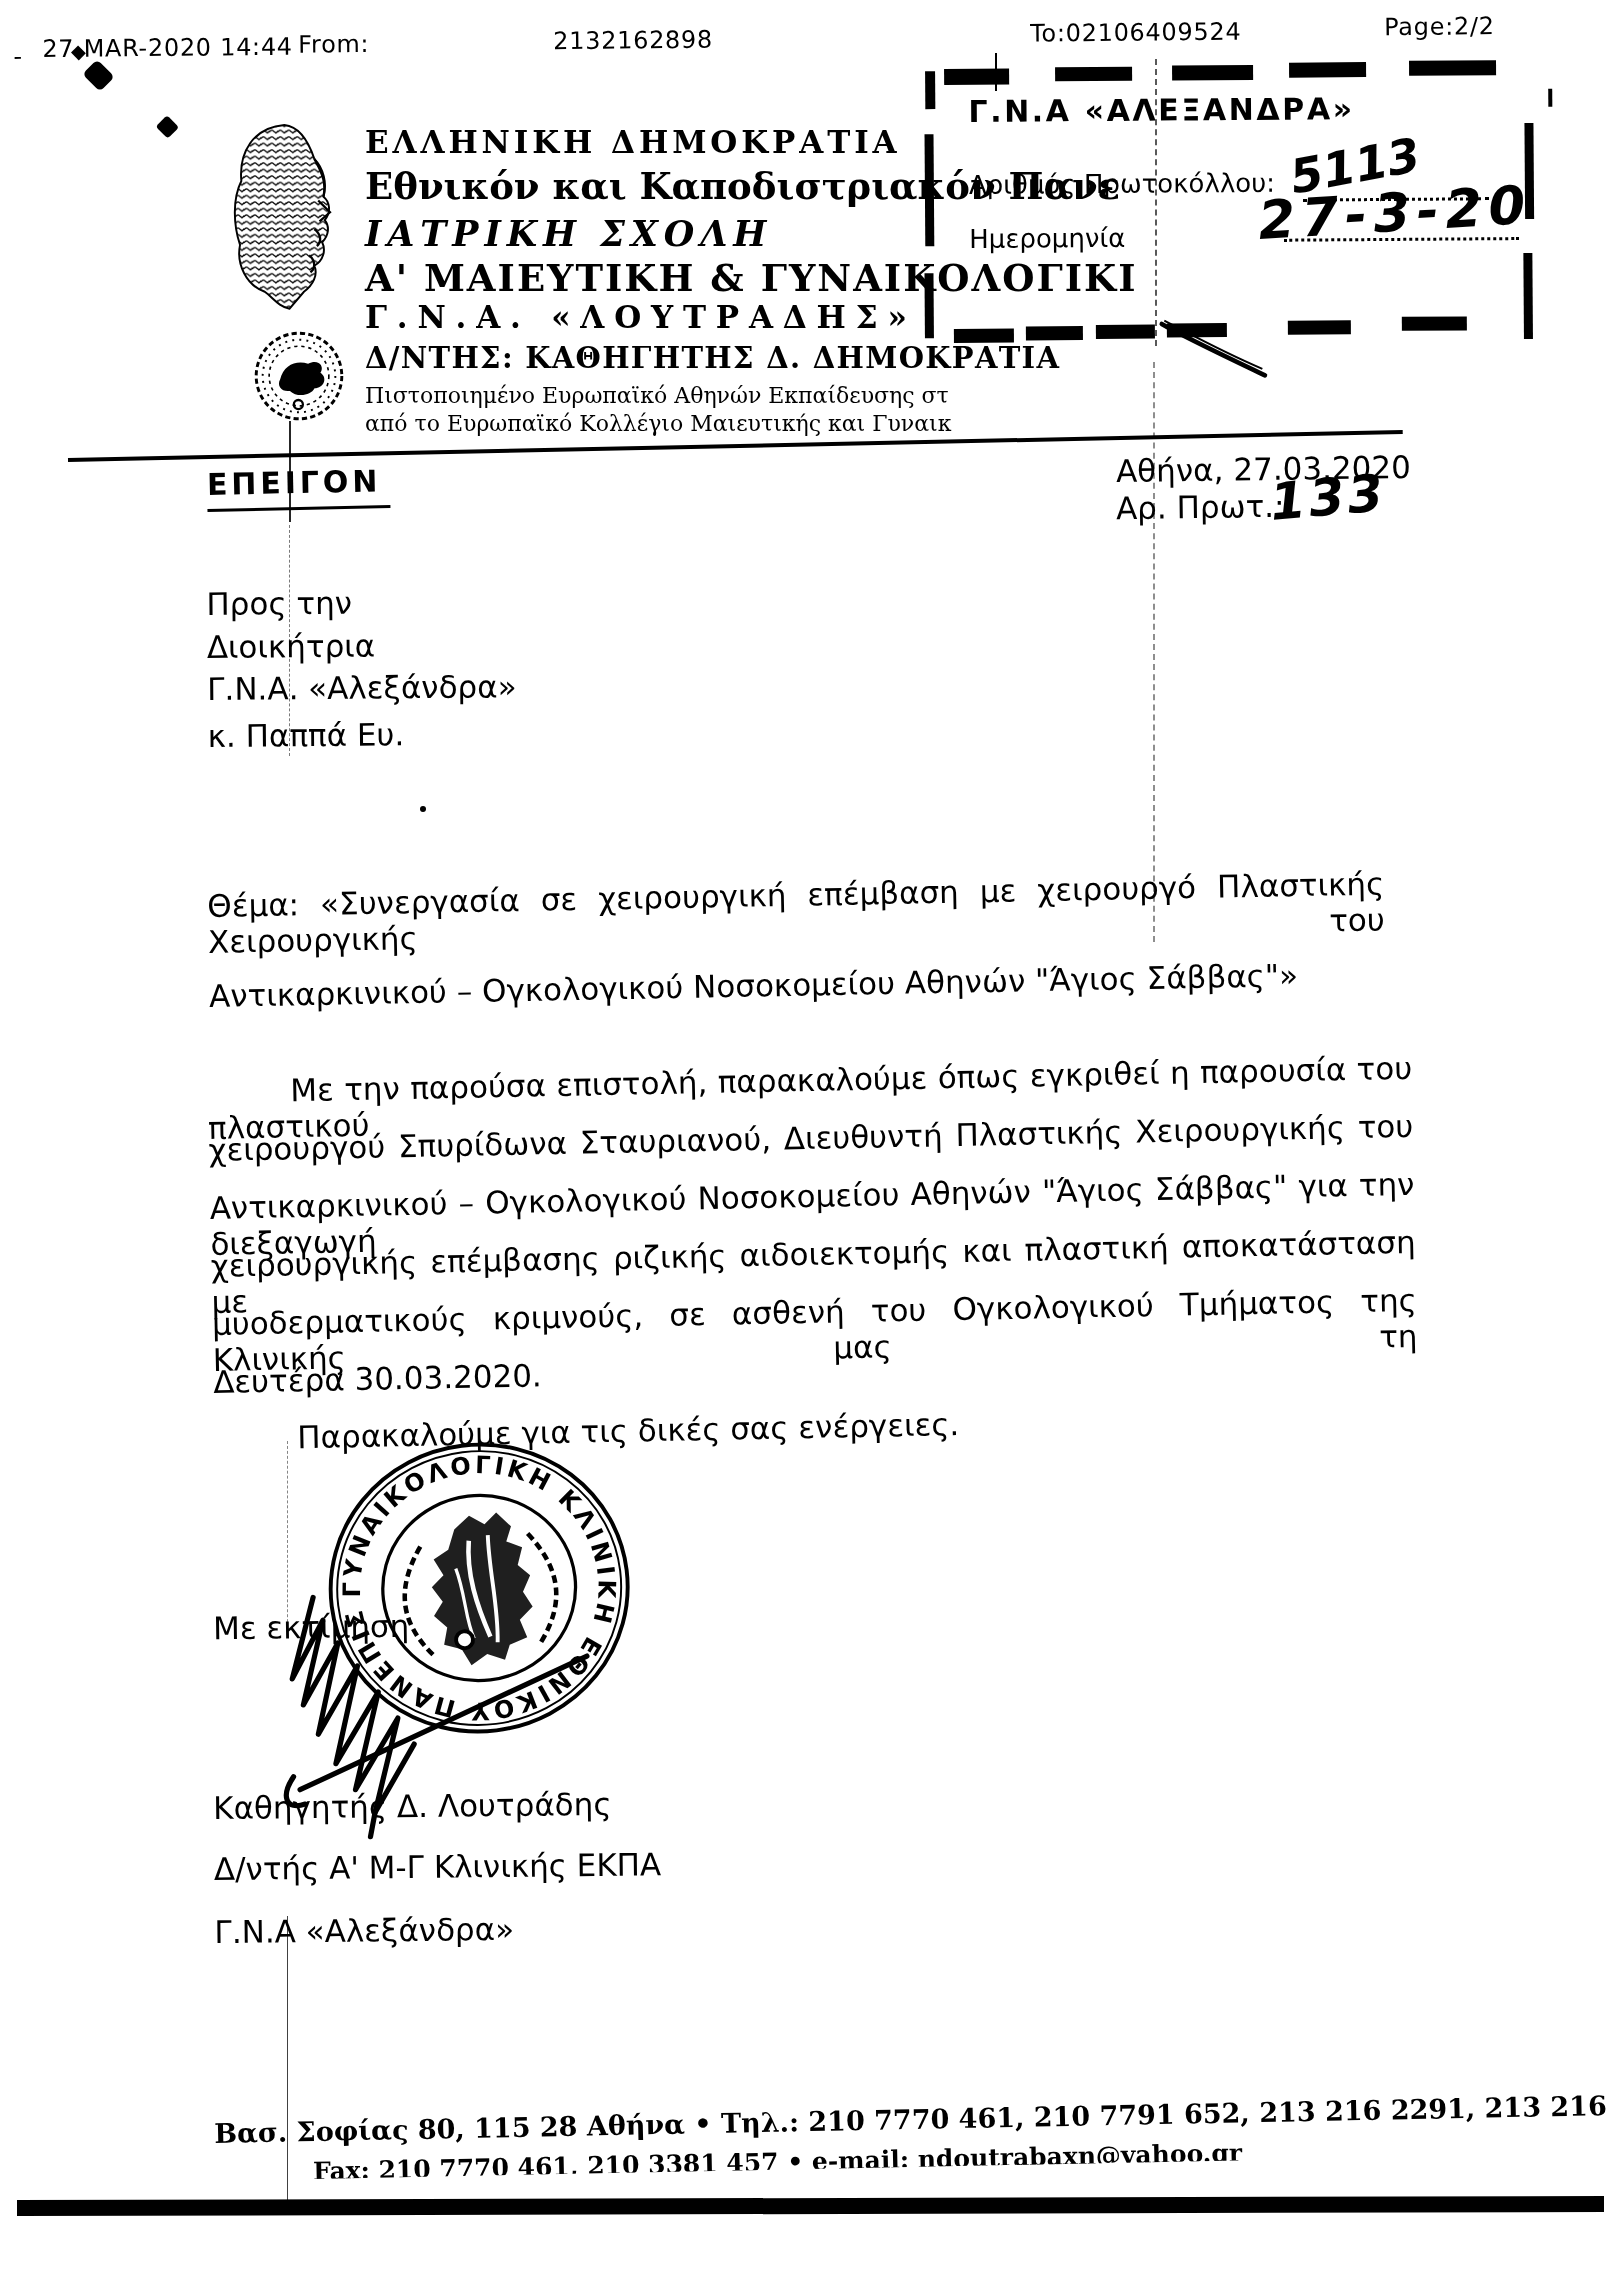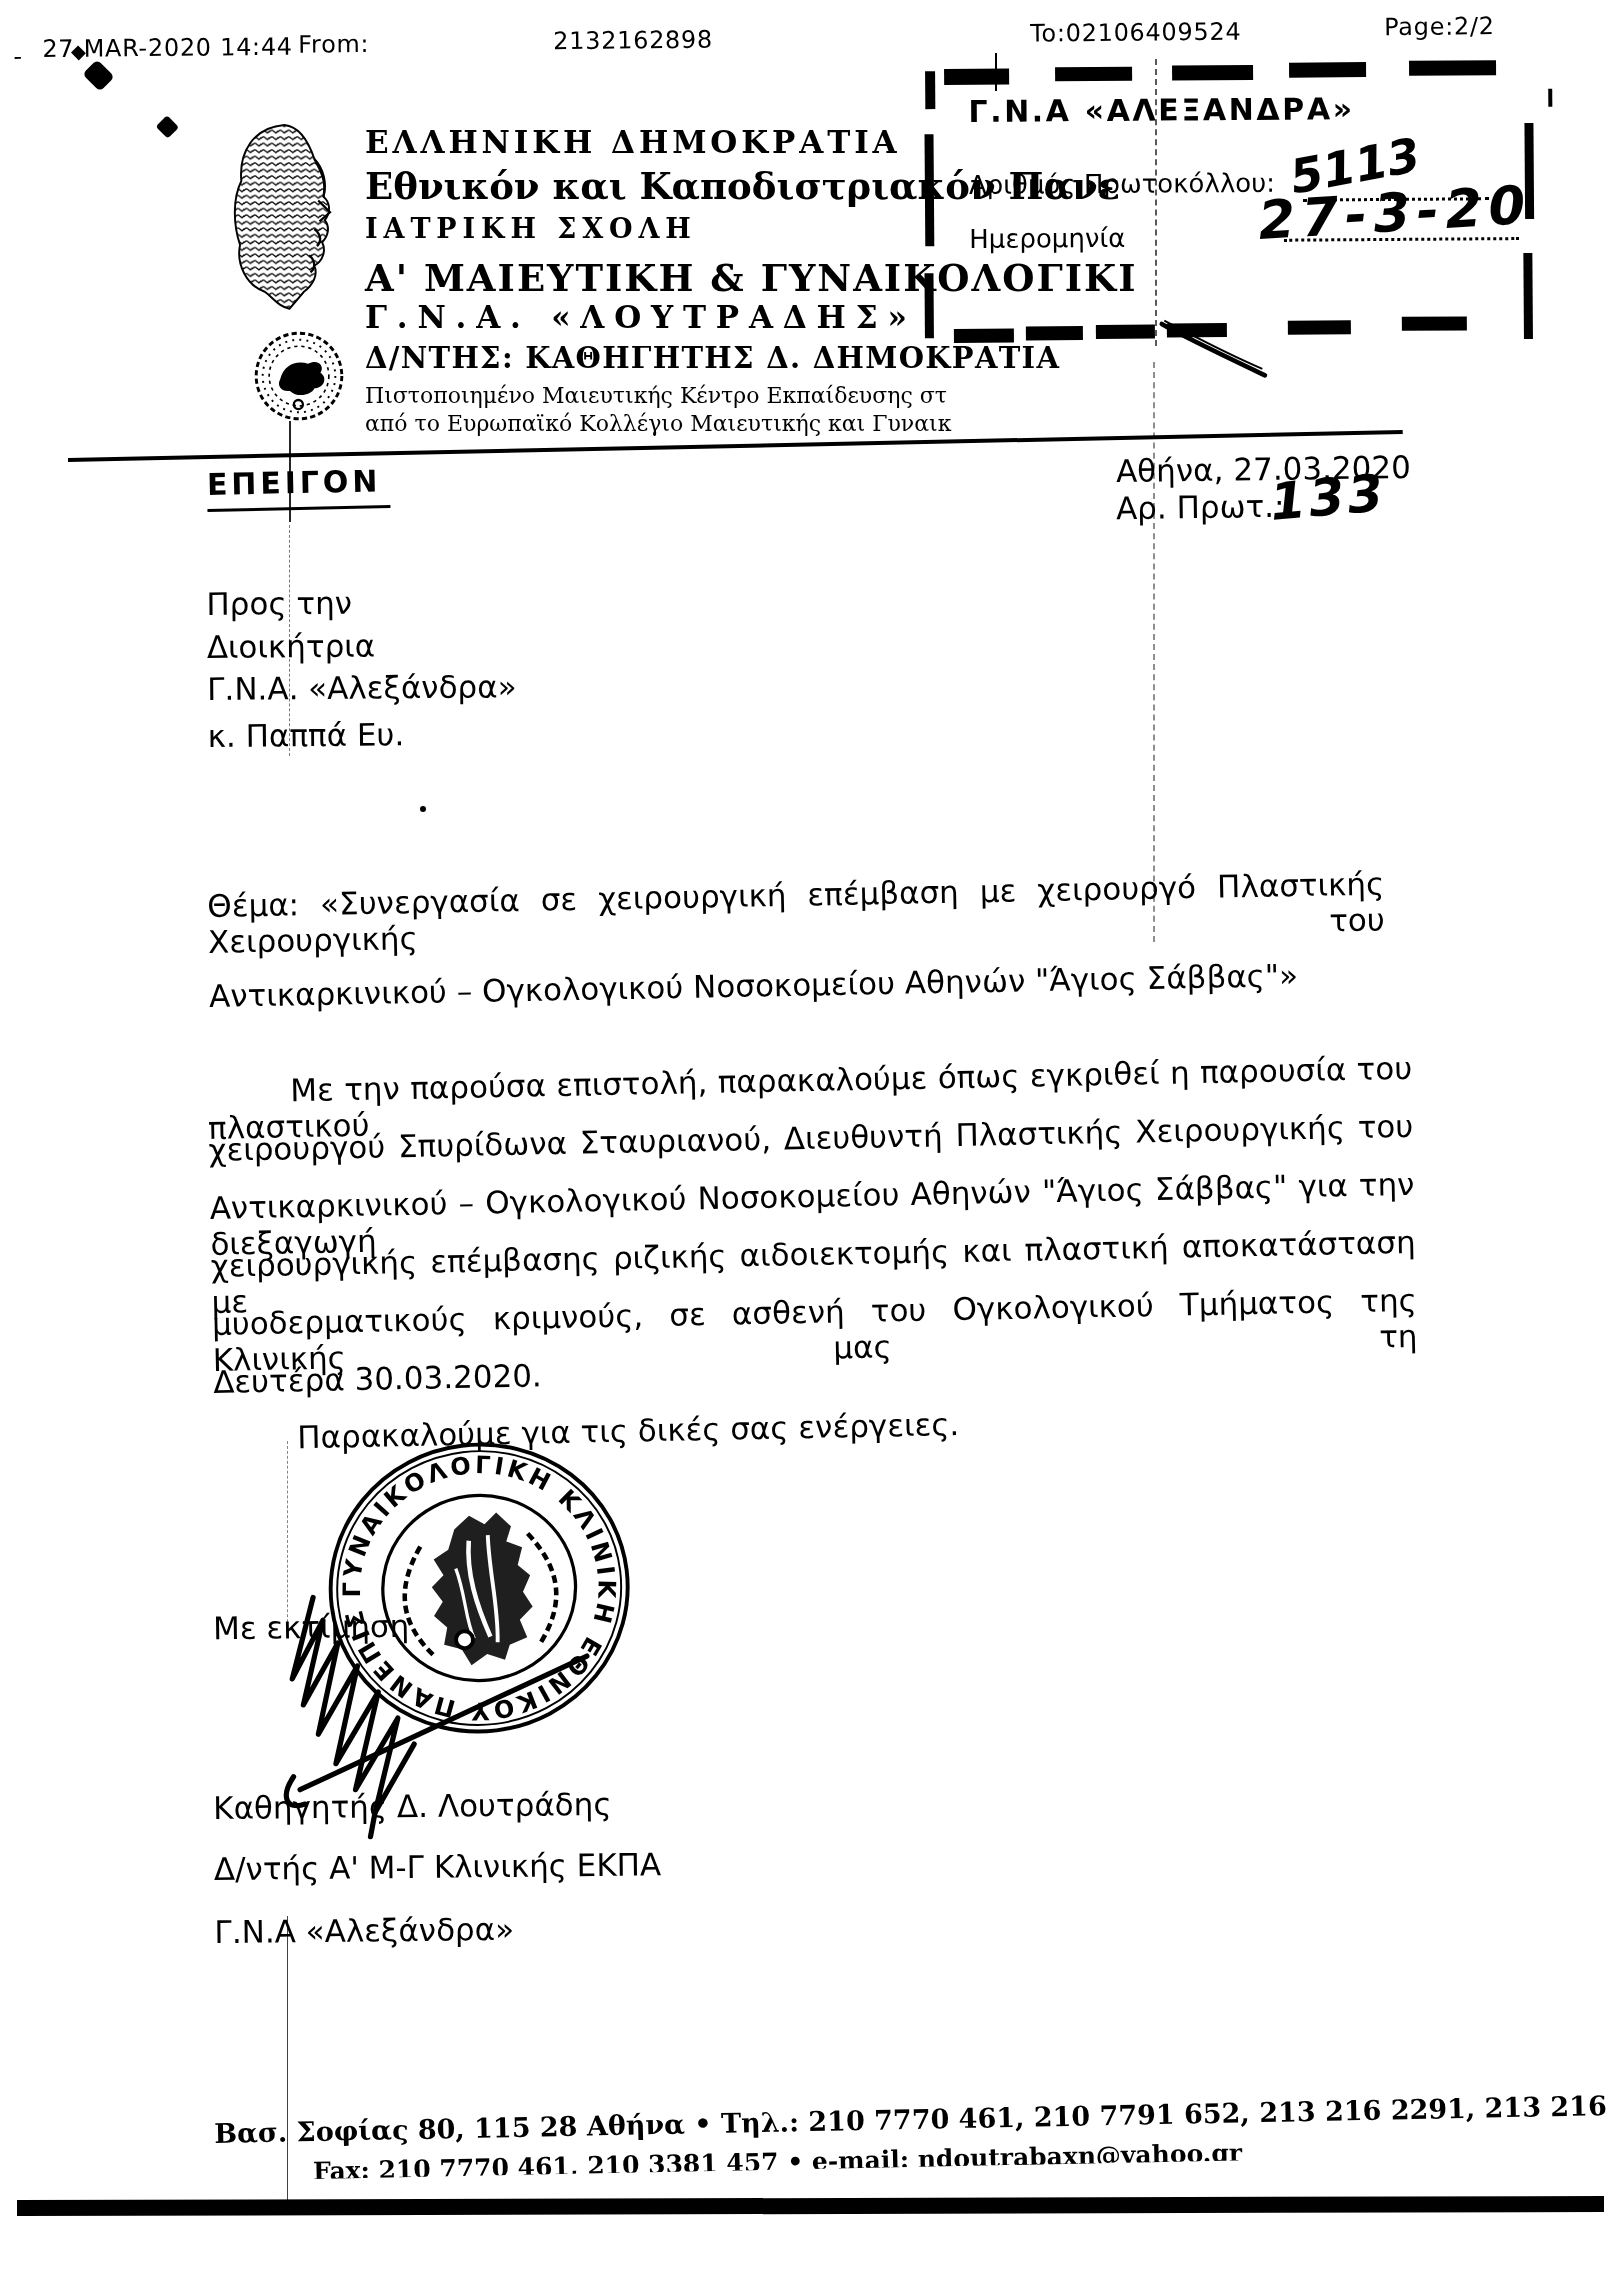--- a/index.html
+++ b/index.html
@@ -62,25 +62,25 @@
       <circle cx="74" cy="77" r="46" fill="none" stroke="#000" stroke-width="2.5" stroke-dasharray="5 6"></circle>
       <path d="M45 82 C 50 60 70 52 88 58 C 104 50 114 62 107 72 C 119 80 112 96 98 96
                C 92 108 70 110 60 100 C 48 102 39 93 45 82 Z" fill="#000"></path>
       <circle cx="73" cy="121" r="7" fill="none" stroke="#000" stroke-width="3.5"></circle>
     </svg>
   </div>
 
   <div class="abs" style="left:365px;top:124px;width:574px;">
     <div class="abs serif lh-line" style="left:0;top:0;font-size:31px;letter-spacing:3.9px;">ΕΛΛΗΝΙΚΗ ΔΗΜΟΚΡΑΤΙΑ</div>
     <div class="abs serif lh-line" style="left:0;top:40px;font-size:37px;">Εθνικόν και Καποδιστριακόν Πανε</div>
-    <div class="abs serif lh-line" style="left:0;top:89px;font-size:27px;letter-spacing:5.9px;">ΙΑΤΡΙΚΗ ΣΧΟΛΗ</div>
+    <div class="abs serif lh-line" style="left:0;top:89px;font-size:35px;letter-spacing:5.9px;font-style:italic;">ΙΑΤΡΙΚΗ ΣΧΟΛΗ</div>
     <div class="abs serif lh-line" style="left:0;top:132px;font-size:37px;letter-spacing:2px;">Α' ΜΑΙΕΥΤΙΚΗ &amp; ΓΥΝΑΙΚΟΛΟΓΙΚΙ</div>
     <div class="abs serif lh-line" style="left:0;top:175px;font-size:31px;letter-spacing:9.8px;">Γ.Ν.Α. «ΛΟΥΤΡΑΔΗΣ»</div>
     <div class="abs serif lh-line" style="left:0;top:217px;font-size:29px;letter-spacing:1.3px;">Δ/ΝΤΗΣ: ΚΑΘΗΓΗΤΗΣ Δ. ΔΗΜΟΚΡΑΤΙΑ</div>
-    <div class="abs serif" style="left:0;top:259px;font-size:22px;white-space:nowrap;">Πιστοποιημένο Μαιευτικής Κέντρο Εκπαίδευσης στ</div>
+    <div class="abs serif" style="left:0;top:259px;font-size:22px;white-space:nowrap;">Πιστοποιημένο Ευρωπαϊκό Αθηνών Εκπαίδευσης στ</div>
     <div class="abs serif" style="left:0;top:287px;font-size:22px;white-space:nowrap;">από το Ευρωπαϊκό Κολλέγιο Μαιευτικής και Γυναικ</div>
   </div>
 
   <div class="abs" style="left:922px;top:62px;width:636px;height:282px;transform:rotate(-0.4deg);">
 
     <div class="boxdash" style="left:23px;top:5.2px;width:65px;height:15.6px;"></div>
     <div class="boxdash" style="left:134px;top:3.9px;width:77px;height:14.3px;"></div>
     <div class="boxdash" style="left:251px;top:2.6px;width:81px;height:15px;"></div>
     <div class="boxdash" style="left:368px;top:1.3px;width:77px;height:14.3px;"></div>
     <div class="boxdash" style="left:488px;top:0;width:87px;height:15px;"></div>

